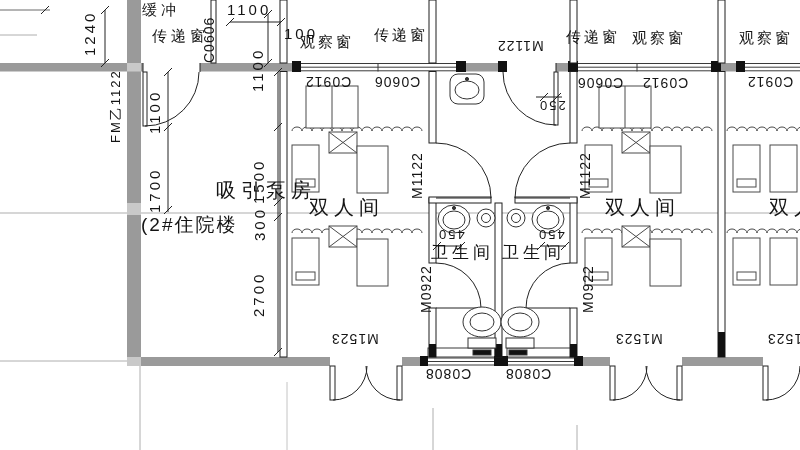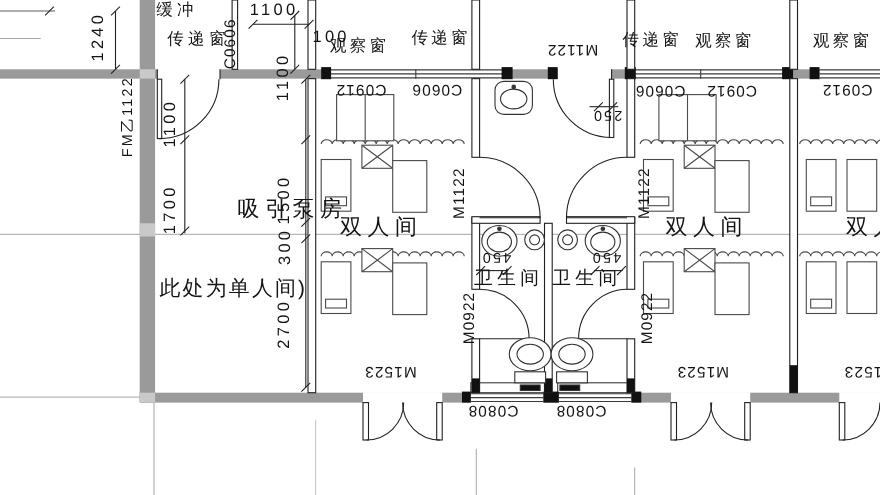--- a/index.html
+++ b/index.html
@@ -296,21 +296,21 @@
 <div class="t code flip" style="left:577px;top:76px;">C0606</div>
 <div class="t code flip" style="left:642px;top:76px;">C0912</div>
 <div class="t win cn" style="left:739px;top:30px;">观察窗</div>
 <div class="t code flip" style="left:747px;top:75px;">C0912</div>
 
 <div class="t dims vtext" style="left:109px;top:143px;">FM乙1122</div>
 
 <div class="t dim vtext" style="left:147px;top:134px;">1100</div>
 <div class="t dim vtext" style="left:147px;top:213px;">1700</div>
 <div class="t title" style="left:168px;top:180px;margin-left:48px;">吸引泵房</div>
-<div class="t note" style="left:145px;top:253px;">此处为单人间)</div>
+<div class="t note" style="left:141px;top:215px;">(2#住院楼</div>
 <div class="t dim vtext" style="left:251px;top:204px;">1500</div>
 <div class="t dim vtext" style="left:252px;top:241px;">300</div>
 <div class="t dim vtext" style="left:251px;top:317px;">2700</div>
 
 <div class="t dims flip" style="left:538px;top:99px;">250</div>
 <div class="t code vtext" style="left:410px;top:199px;">M1122</div>
 <div class="t code vtext" style="left:578px;top:199px;">M1122</div>
 
 <div class="t title" style="left:309px;top:197px;">双人间</div>
 <div class="t title" style="left:605px;top:197px;">双人间</div>

